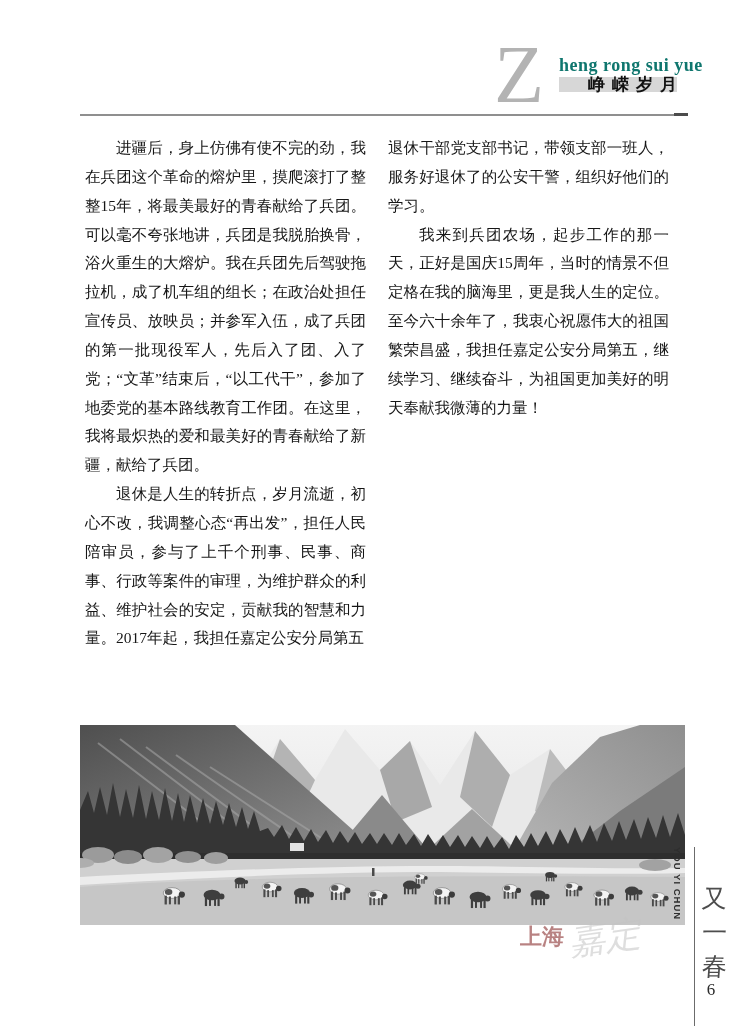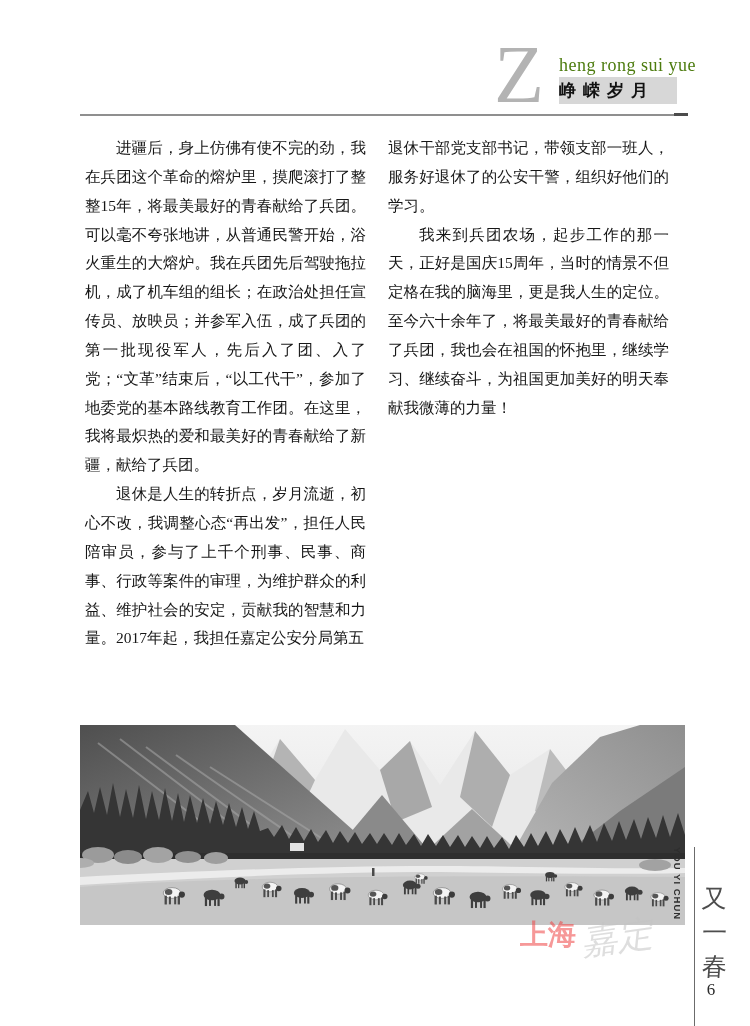--- a/index.html
+++ b/index.html
@@ -12,25 +12,25 @@
   }
 
   
   .hdr-initial {
     position:absolute; left:494px; top:34px;
     font-size:82px; line-height:1; color:#b3b3b3;
     font-family:"Liberation Serif",serif;
   }
   .hdr-pinyin {
     position:absolute; left:559px; top:55px;
-    font-size:18px; color:#4d7c0f; letter-spacing:0.5px;
+    font-size:18px; color:#0f766e; letter-spacing:0.5px;font-weight:bold;
   }
   .hdr-box {
-    position:absolute; left:559px; top:77px; width:118px; height:27px;
-    background:#d7d7d7; display:flex; align-items:center; justify-content:flex-start;
+    position:absolute; left:559px; top:77px; width:118px; height:15px;
+    background:#d7d7d7; display:flex; align-items:center; justify-content:flex-end;
   }
   .hdr-box span {
     font-size:17px; font-weight:bold; color:#111;
     letter-spacing:7px; margin-right:-7px;
   }
   .hdr-rule {
     position:absolute; left:80px; top:114px; width:608px; height:2px;
     background:#8f8f8f;
   }
   .hdr-rule-tip {
@@ -52,21 +52,21 @@
     position:absolute; left:80px; top:725px; width:605px; height:200px;
     overflow:hidden;
   }
   .photo svg { display:block; }
 
   .watermark {
     position:absolute; left:520px; top:908px; width:175px; height:62px;
     pointer-events:none; white-space:nowrap;
   }
   .wm-main {
-    font-size:28px; font-weight:bold; color:#ef4444; opacity:0.55;
+    font-size:22px; font-weight:bold; color:#7f1d1d; opacity:0.55;
     font-family:"Liberation Serif",serif;
   }
   .wm-script {
     font-size:36px; color:#c4c4c4; opacity:0.55;
     font-style:italic; display:inline-block; transform:rotate(-8deg) translateY(6px);
     font-family:"DejaVu Serif",serif;
   }
 
   
   .side-pinyin {
@@ -97,26 +97,26 @@
   <div class="hdr-initial">Z</div>
   <div class="hdr-pinyin">heng rong sui yue</div>
   <div class="hdr-box">
     <span>峥嵘岁月</span>
   </div>
   <div class="hdr-rule">
     <div class="hdr-rule-tip"></div>
   </div>
 
   <div class="col col-left">
-    <p class="indent">进疆后，身上仿佛有使不完的劲，我在兵团这个革命的熔炉里，摸爬滚打了整整15年，将最美最好的青春献给了兵团。可以毫不夸张地讲，从普通民警开始，浴火重生的大熔炉。我在兵团先后驾驶拖拉机，成了机车组的组长；在政治处担任宣传员、放映员；并参军入伍，成了兵团的第一批现役军人，先后入了团、入了党；“文革”结束后，“以工代干”，参加了地委党的基本路线教育工作团。在这里，我将最炽热的爱和最美好的青春献给了新疆，献给了兵团。</p>
+    <p class="indent">进疆后，身上仿佛有使不完的劲，我在兵团这个革命的熔炉里，摸爬滚打了整整15年，将最美最好的青春献给了兵团。可以毫不夸张地讲，兵团是我脱胎换骨，浴火重生的大熔炉。我在兵团先后驾驶拖拉机，成了机车组的组长；在政治处担任宣传员、放映员；并参军入伍，成了兵团的第一批现役军人，先后入了团、入了党；“文革”结束后，“以工代干”，参加了地委党的基本路线教育工作团。在这里，我将最炽热的爱和最美好的青春献给了新疆，献给了兵团。</p>
     <p class="indent">退休是人生的转折点，岁月流逝，初心不改，我调整心态“再出发”，担任人民陪审员，参与了上千个刑事、民事、商事、行政等案件的审理，为维护群众的利益、维护社会的安定，贡献我的智慧和力量。2017年起，我担任嘉定公安分局第五</p>
   </div>
   <div class="col col-right">
     <p>退休干部党支部书记，带领支部一班人，服务好退休了的公安干警，组织好他们的学习。</p>
-    <p class="indent">我来到兵团农场，起步工作的那一天，正好是国庆15周年，当时的情景不但定格在我的脑海里，更是我人生的定位。至今六十余年了，将最美最好的青春献给了兵团，我也会在祖国的怀抱里，继续学习、继续奋斗，为祖国更加美好的明天奉献我微薄的力量！</p>
+    <p class="indent">我来到兵团农场，起步工作的那一天，正好是国庆15周年，当时的情景不但定格在我的脑海里，更是我人生的定位。至今六十余年了，我衷心祝愿伟大的祖国繁荣昌盛，我担任嘉定公安分局第五，继续学习、继续奋斗，为祖国更加美好的明天奉献我微薄的力量！</p>
   </div>
 
   <div class="photo" title="雪山下的草原与牛群（黑白照片）">
     <svg width="605" height="200" viewBox="0 0 605 200" xmlns="http://www.w3.org/2000/svg">
       <defs>
         <linearGradient id="sky" x1="0" y1="0" x2="0" y2="1">
           <stop offset="0" stop-color="#f4f4f4"></stop>
             <stop offset="1" stop-color="#dedede"></stop>
         </linearGradient>
         <linearGradient id="gradLeft" x1="0" y1="0" x2="1" y2="1">

